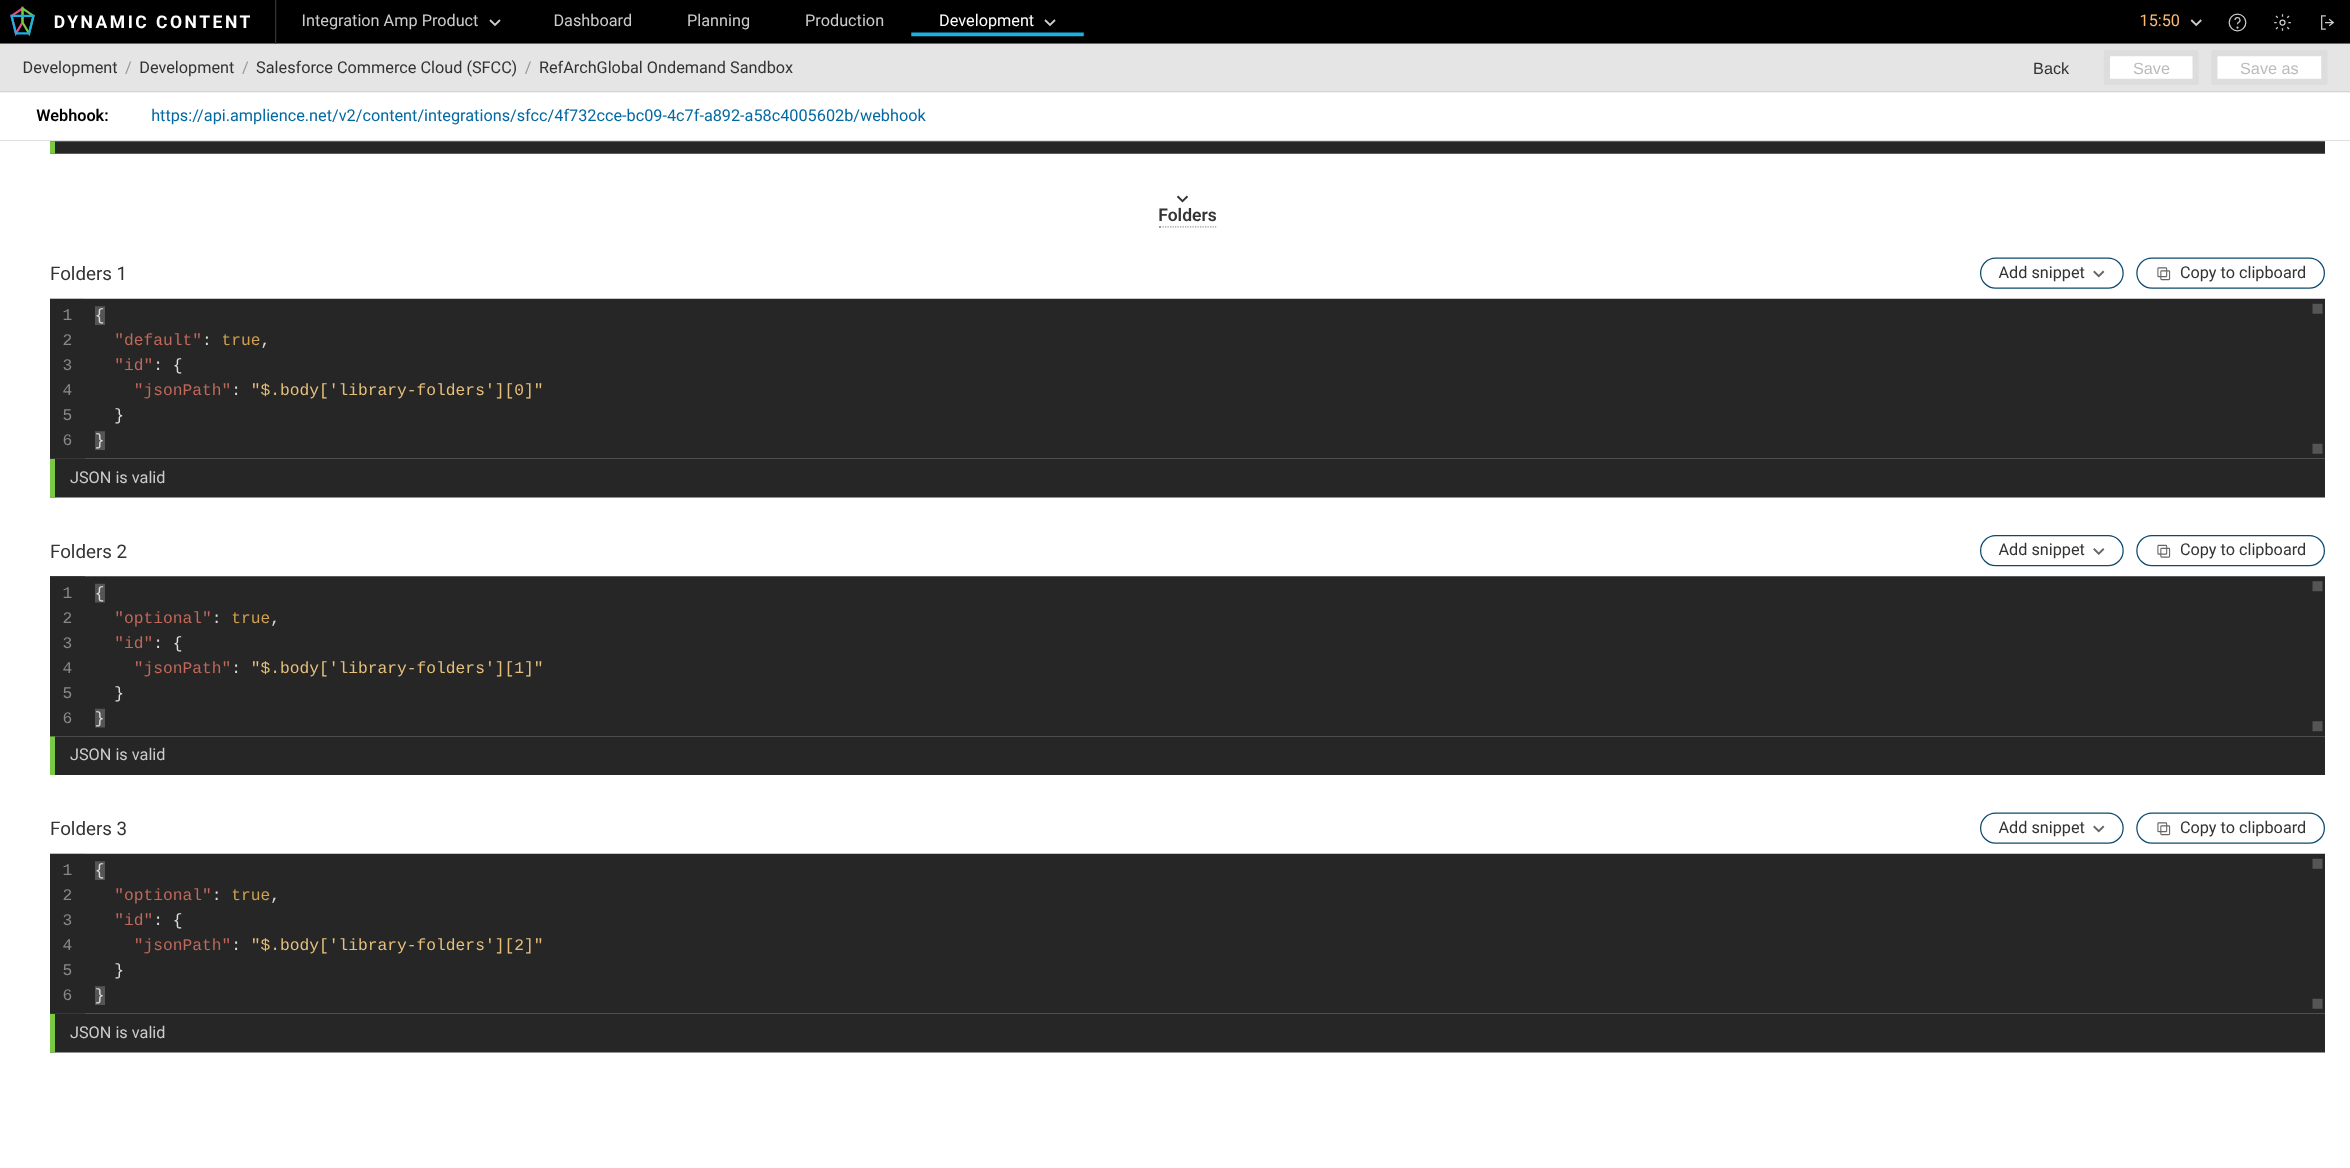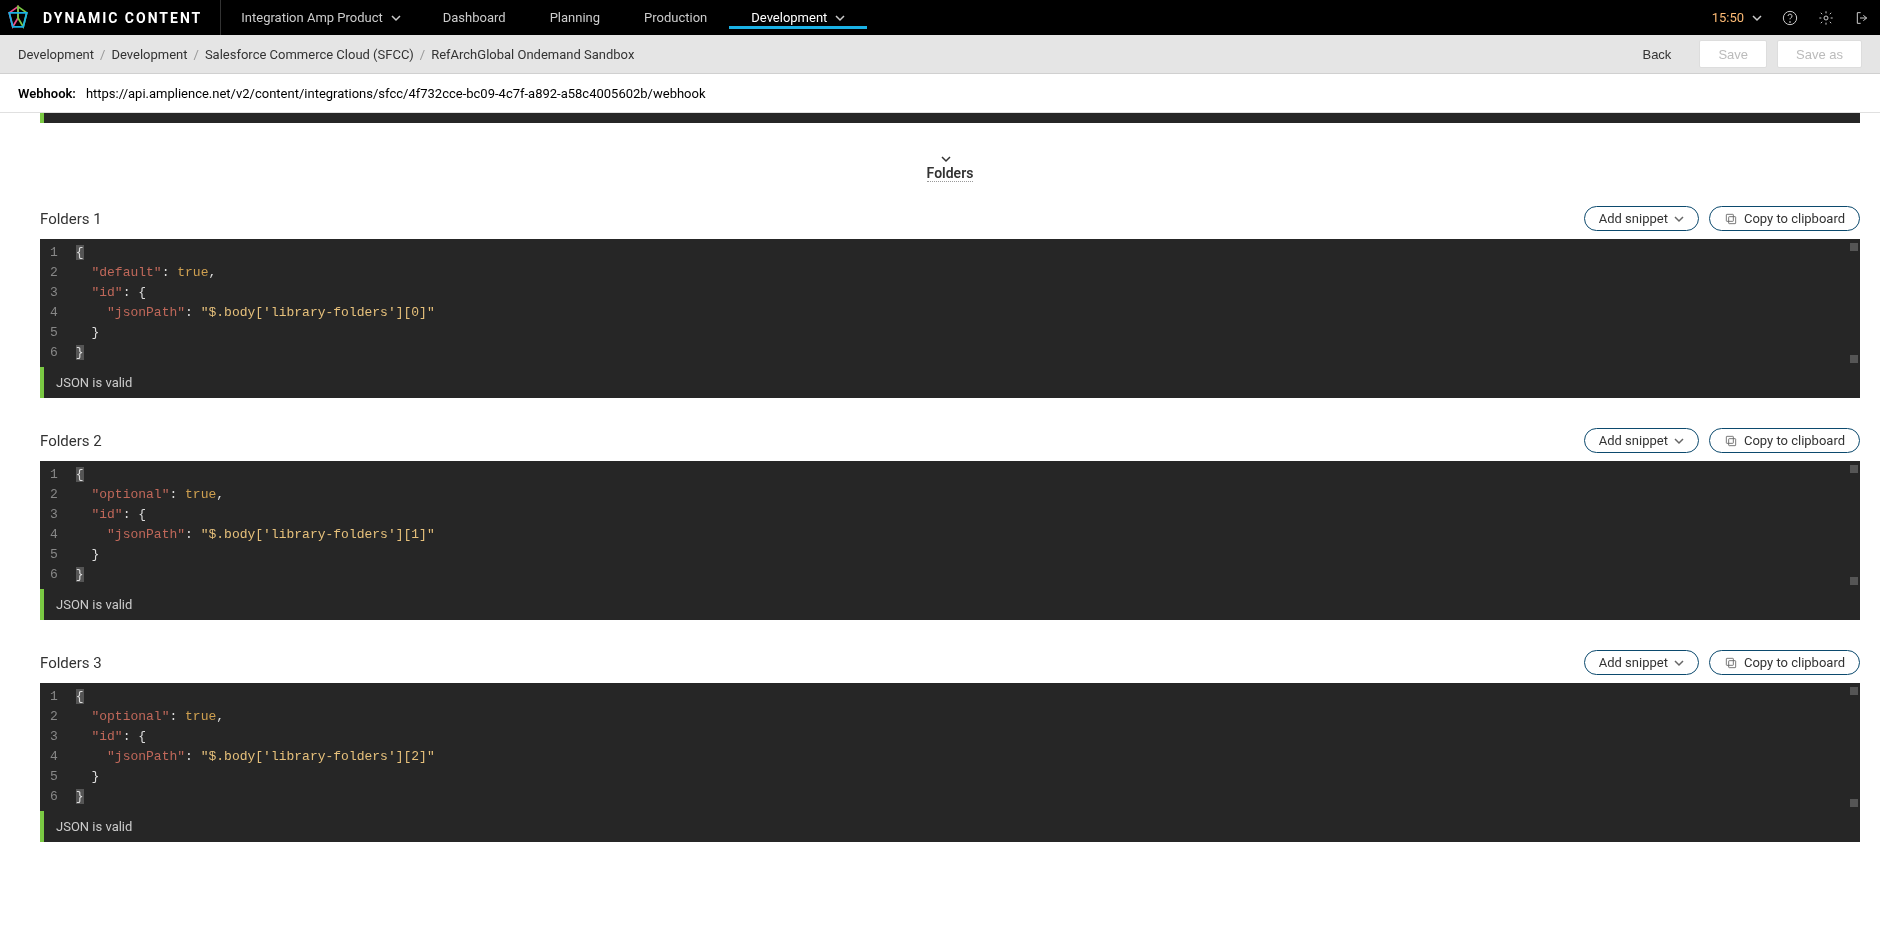--- a/index.html
+++ b/index.html
@@ -21,28 +21,28 @@
 .time-display { font-size: 13px; color: #fdba74; padding: 0 10px; cursor: pointer; display: flex; align-items: center; }
 .icon-btn { width: 36px; height: 35px; display: flex; align-items: center; justify-content: center; cursor: pointer; }
 .icon-btn svg { width: 16px; height: 16px; stroke: #ccc; fill: none; stroke-width: 1.5; }
 
 
 .subheader { background: #e5e5e5; height: 39px; display: flex; align-items: center; padding: 0 18px; border-bottom: 1px solid #d0d0d0; }
 .breadcrumb { display: flex; align-items: center; font-size: 13px; color: #333; }
 .breadcrumb a { color: #333; text-decoration: none; cursor: pointer; }
 .breadcrumb .sep { margin: 0 6px; color: #999; }
 .subheader .spacer { flex: 1; }
-.btn { font-size: 13px; padding: 0 18px; height: 28px; display: inline-flex; align-items: center; border: 1px solid #0369a1; background: #fff; color: #333; border-radius: 2px; margin-left: 10px; cursor: pointer; }
+.btn { font-size: 13px; padding: 0 18px; height: 28px; display: inline-flex; align-items: center; border: 5px solid #0369a1; background: #fff; color: #333; border-radius: 2px; margin-left: 10px; cursor: pointer; }
 .btn.flat { background: transparent; border: none; }
 .btn.disabled { color: #bbb; border-color: #ddd; cursor: not-allowed; }
 
 
-.webhook-row { background: #fff; height: 39px; display: flex; align-items: center; padding: 0 18px; border-bottom: 1px solid #e0e0e0; font-size: 13px; }
+.webhook-row { background: #fff; height: 39px; display: flex; align-items: center; padding: 0 29px; border-bottom: 1px solid #e0e0e0; font-size: 13px; }
 .webhook-label { font-weight: 600; margin-right: 10px; }
-.webhook-url { color: #000000; cursor: pointer; }
+.webhook-url { color: #0369a1; cursor: pointer; margin-left: 24px; }
 
 
 .main { background: #fff; padding: 0 20px 20px 40px; min-height: 700px; }
 .top-strip { height: 10px; background: #262626; border-left: 4px solid #7ac943; margin-bottom: 30px; }
 
 .section-header { display: flex; align-items: center; font-size: 14px; font-weight: 600; color: #333; margin-bottom: 24px; cursor: pointer; flex-direction: column; }
 .section-header .chev { margin-right: 8px; width: 12px; height: 12px; }
 .section-header .label { border-bottom: 1px dotted #999; }
 
 .folder-block { margin-bottom: 30px; }

